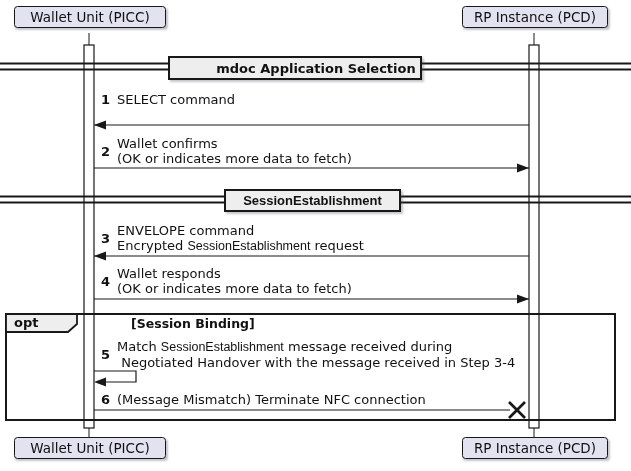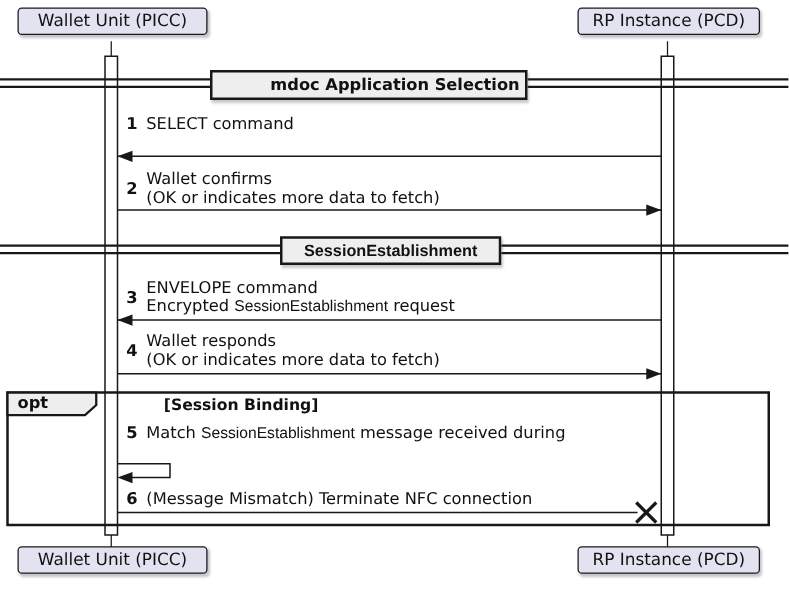--- a/index.html
+++ b/index.html
@@ -116,20 +116,21 @@
     <div class="msg-lines">
         <div class="msg-line"><span>Wallet responds</span></div>
         <div class="msg-line"><span>(OK or indicates more data to fetch)</span></div>
       </div>
   </div>
 
   <div class="msg" style="left:101px;top:339px;">
     <span class="num">5</span>
     <div class="msg-lines">
         <div class="msg-line"><span>Match </span><span class="mono">SessionEstablishment</span><span> message received during</span></div>
+        <div class="msg-line"><span> Negotiated Handover with the message received in Step 3-4</span></div>
       </div>
   </div>
 
   <div class="msg" style="left:101px;top:392px;">
     <span class="num">6</span>
     <div class="msg-lines">
         <div class="msg-line"><span>(Message Mismatch) Terminate NFC connection</span></div>
       </div>
   </div>
 

